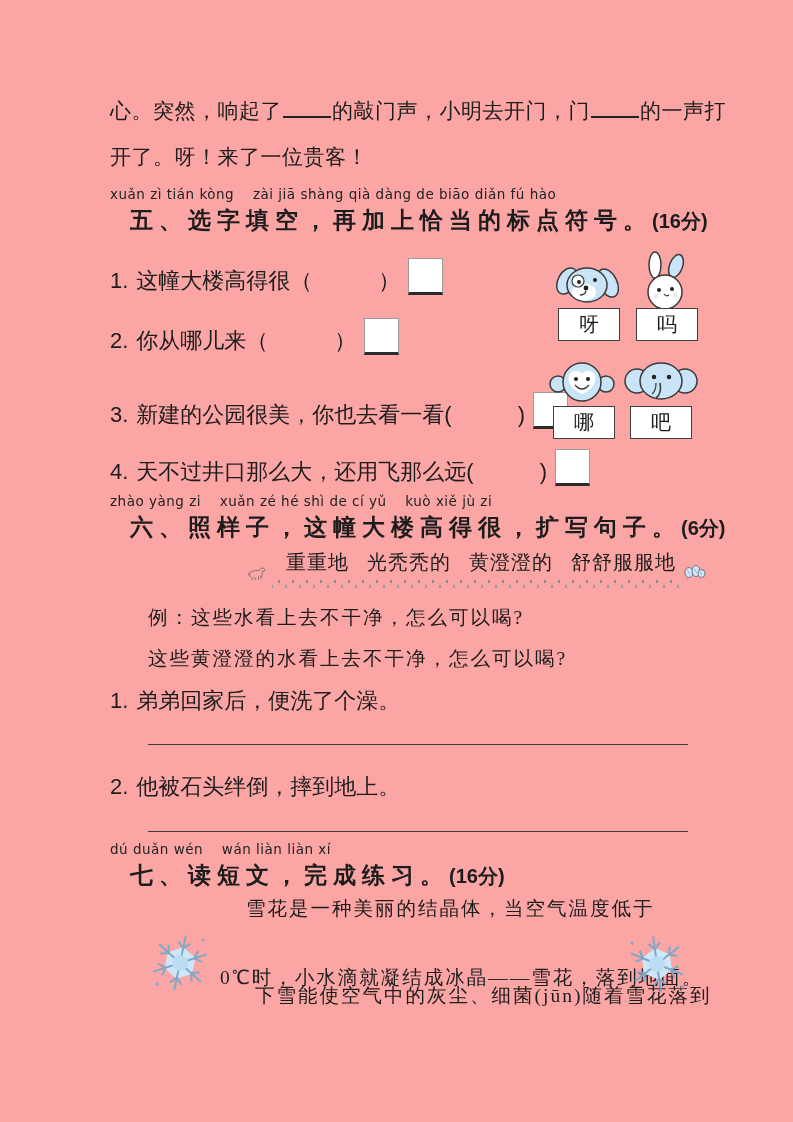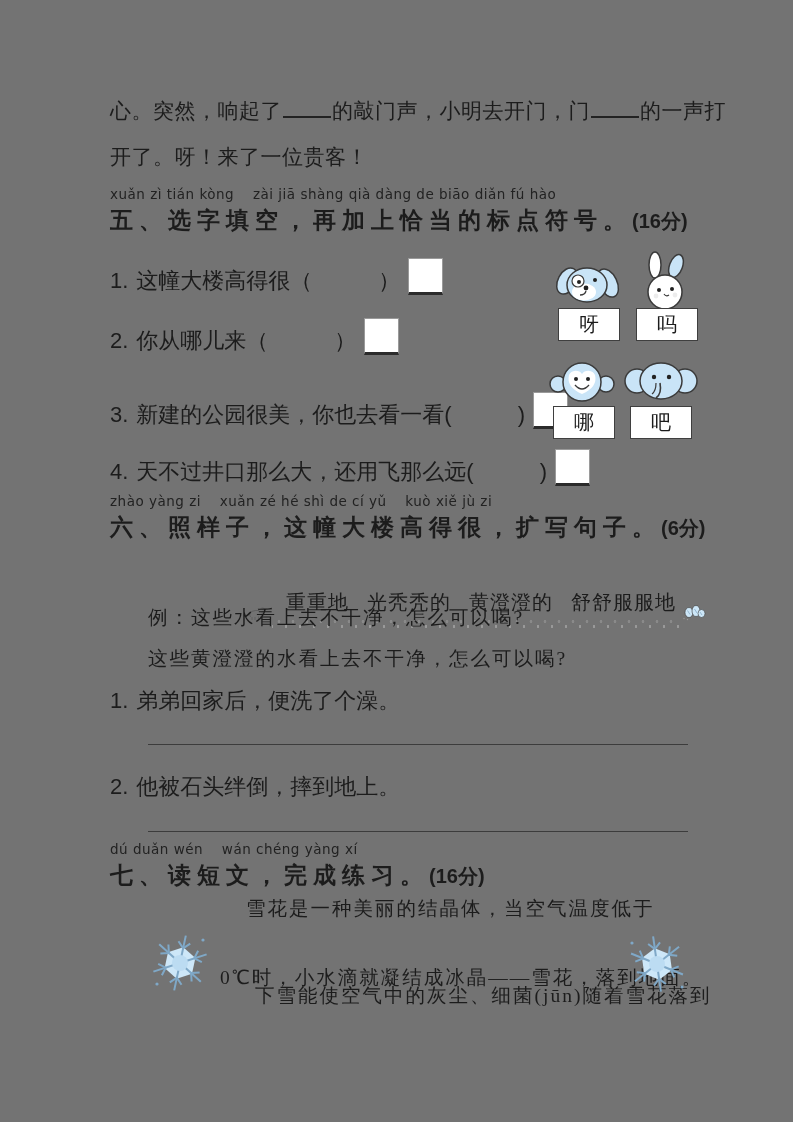--- a/index.html
+++ b/index.html
@@ -1,48 +1,48 @@
 <!DOCTYPE html>
 <html><head>
 <meta charset="utf-8">
 <style>
   html,body{margin:0;padding:0;background:#ffffff;}
-  .sheet{position:relative;width:793px;height:1122px;background:#737373;overflow:hidden;
+  .sheet{position:relative;width:793px;height:1122px;background:#fca5a5;overflow:hidden;
          font-family:"Liberation Sans",sans-serif;color:#1c1c1c;}
   .abs{position:absolute;}
 
   
   .intro{left:110px;top:88px;width:600px;font-size:21px;line-height:46px;letter-spacing:0.5px;white-space:nowrap;}
   .blank{display:inline-block;width:48px;height:1em;border-bottom:2px solid #222;margin:0 1px;vertical-align:baseline;}
 
   
   .heading{left:110px;width:600px;}
   .py{font-size:13.5px;color:#222;white-space:pre;letter-spacing:0.5px;
       font-family:"DejaVu Sans",sans-serif;}
-  .ht{font-size:23px;font-weight:bold;margin-top:1px;white-space:nowrap;}
+  .ht{font-size:23px;font-weight:bold;margin-top:1px;white-space:nowrap;margin-left:20px;}
   .ht .sp{letter-spacing:6px;}
   .ht .score{font-weight:bold;letter-spacing:0;font-size:20px;}
 
   
   .q5{font-size:22px;white-space:nowrap;}
   .qnum{display:inline-block;margin-right:8px;}
   .paren{white-space:pre;}
   .ansbox{display:inline-block;width:33px;height:33px;border:1px solid #9a9a9a;
           border-bottom:3px solid #2b2b2b;vertical-align:-7px;margin-left:8px;background:#fff;}
 
   
   .animal{position:absolute;width:78px;text-align:center;}
   .sign{width:60px;height:31px;border:1.6px solid #3f3f3f;background:#fff;font-size:20px;
         line-height:31px;text-align:center;margin:-4px auto 0;position:relative;z-index:2;}
 
   
   .wordbank{left:246px;top:549px;width:460px;display:flex;align-items:flex-end;}
   .wb-main{margin-left:6px;}
   .wb-words{display:flex;gap:18px;padding-left:14px;
-            font-family:"Liberation Serif",serif;font-size:20px;letter-spacing:1px;margin-top:40px;}
+            font-family:"Liberation Serif",serif;font-size:20px;letter-spacing:1px;}
   .pebbles{height:10px;margin-top:3px;width:408px;
            background-image:radial-gradient(circle,#8a8a8a 1.2px,transparent 1.6px),
                             radial-gradient(circle,#9a9a9a 1.1px,transparent 1.5px);
            background-size:14px 5px,14px 5px;background-position:0 0,7px 5px;
            background-repeat:repeat-x,repeat-x;}
 
   
   .kai{font-family:"Liberation Serif",serif;font-size:19.5px;letter-spacing:2px;white-space:nowrap;}
 
   .q6{font-size:22px;white-space:nowrap;}
@@ -174,21 +174,21 @@
     <span class="qnum">1.</span><span>弟弟回家后，便洗了个澡。</span>
   </div>
   <div class="abs ansline" style="left:148px;top:744px;width:540px;"></div>
 
   <div class="abs q6" style="left:110px;top:772px;">
     <span class="qnum">2.</span><span>他被石头绊倒，摔到地上。</span>
   </div>
   <div class="abs ansline" style="left:148px;top:831px;width:540px;"></div>
 
   <div class="abs heading" style="top:841px;">
-    <div class="py">dú duǎn wén　 wán chéng yàng xí</div>
+    <div class="py">dú duǎn wén　 wán liàn liàn xí</div>
     <div class="ht">
       <span class="sp">七、</span><span class="sp">读短文，完成练习。</span><span class="score">(16分)</span>
     </div>
   </div>
 
   <div class="abs kai" style="left:246px;top:895px;">雪花是一种美丽的结晶体，当空气温度低于</div>
   <div class="abs kai" style="left:220px;top:916px;margin-top:48px;">0℃时，小水滴就凝结成冰晶——雪花，落到地面。</div>
   <div class="abs kai" style="left:212px;top:982px;margin-left:43px;">下雪能使空气中的灰尘、细菌(jūn)随着雪花落到</div>
 
   <svg class="abs" style="left:143px;top:926px;" width="74" height="74" viewBox="0 0 74 74">

